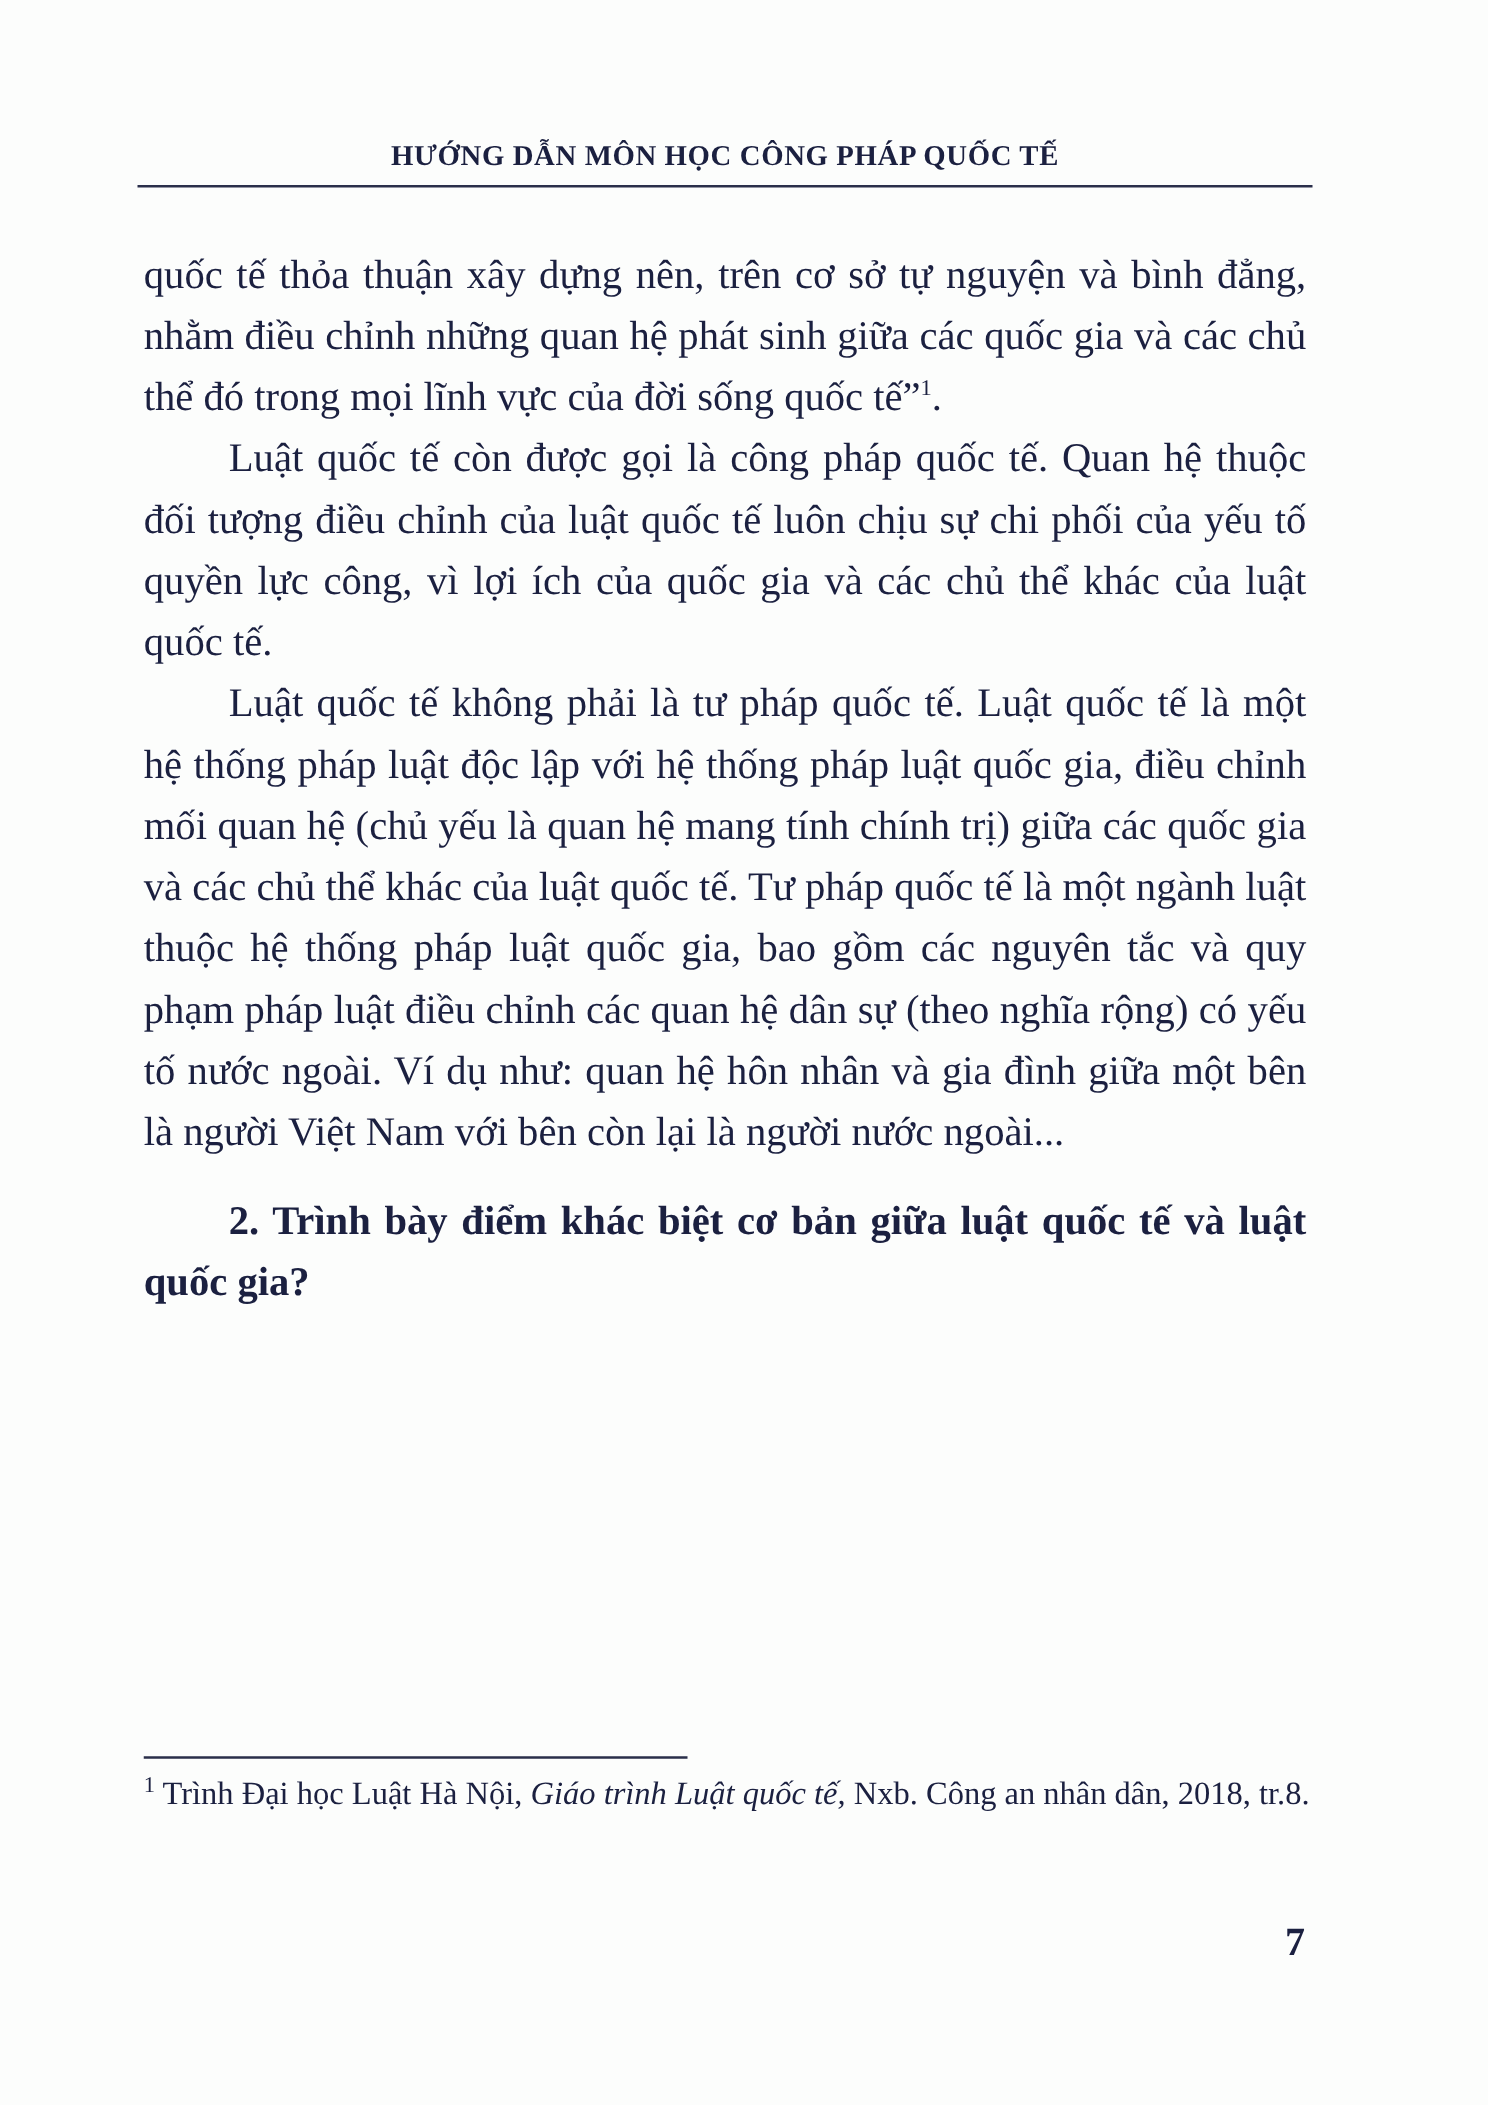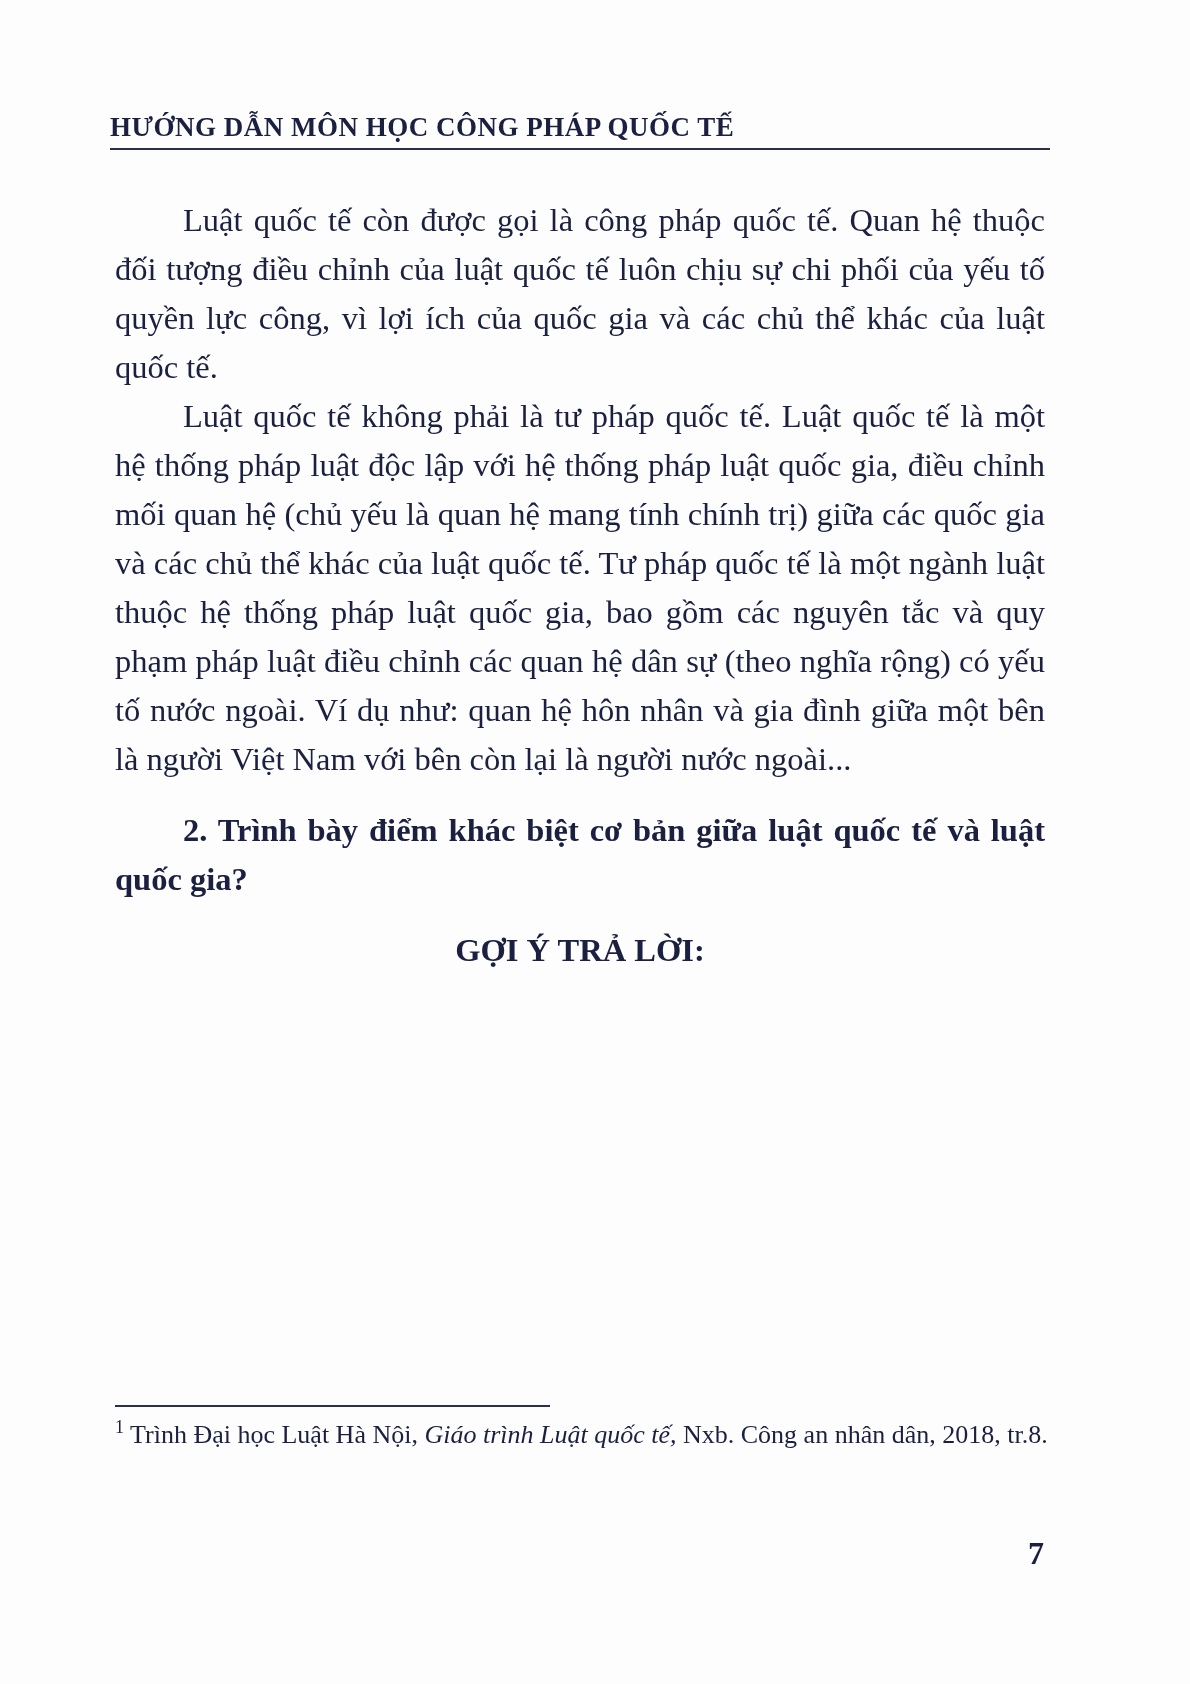--- a/index.html
+++ b/index.html
@@ -1,38 +1,38 @@
 <!DOCTYPE html>
 <html><head>
 <meta charset="utf-8">
 <style>
   html, body { margin:0; padding:0; }
   body { width:1190px; height:1684px; background:#fcfdfc; position:relative; overflow:hidden; font-family:"Liberation Serif", serif; color:#1b2040; }
-  .header { position:absolute; left:110px; top:112px; width:940px; font-weight:bold; font-size:27px; letter-spacing:0.5px; }
+  .header { position:absolute; left:110px; top:112px; width:940px; text-align:center; font-weight:bold; font-size:23px; letter-spacing:0.5px; }
   .header-rule { position:absolute; left:110px; top:148px; width:940px; height:2px; background:#2a2f4a; }
   .body-text { position:absolute; left:115px; top:196px; width:930px; font-size:32.5px; line-height:49px; text-align:justify; }
   .body-text p { margin:0; }
   .indent { text-indent:68px;font-family:Liberation Serif, serif; }
   .question { margin-top:22px !important; font-weight:bold; }
   .answer-title { font-weight:bold; text-align:center; margin-top:22px !important; }
   sup { font-size:18px; line-height:0; }
   .fn-rule { position:absolute; left:115px; top:1405px; width:435px; height:2px; background:#2a2f4a; }
   .footnote { position:absolute; left:115px; top:1418px; width:935px; font-size:26px; line-height:34px; }
   .footnote i { }
   .page-num { position:absolute; left:1028px; top:1535px; font-size:32px; font-weight:bold; }
 </style>
 </head>
 <body>
 
 <div class="header">HƯỚNG DẪN MÔN HỌC CÔNG PHÁP QUỐC TẾ</div>
 <div class="header-rule"></div>
 
 <div class="body-text">
+  <p><span>quốc tế thỏa thuận xây dựng nên, trên cơ sở tự nguyện và bình đẳng, nhằm điều chỉnh những quan hệ phát sinh giữa các quốc gia và các chủ thể đó trong mọi lĩnh vực của đời sống quốc tế”</span><sup>1</sup><span>.</span></p>
   <p class="indent">Luật quốc tế còn được gọi là công pháp quốc tế. Quan hệ thuộc đối tượng điều chỉnh của luật quốc tế luôn chịu sự chi phối của yếu tố quyền lực công, vì lợi ích của quốc gia và các chủ thể khác của luật quốc tế.</p>
   <p class="indent">Luật quốc tế không phải là tư pháp quốc tế. Luật quốc tế là một hệ thống pháp luật độc lập với hệ thống pháp luật quốc gia, điều chỉnh mối quan hệ (chủ yếu là quan hệ mang tính chính trị) giữa các quốc gia và các chủ thể khác của luật quốc tế. Tư pháp quốc tế là một ngành luật thuộc hệ thống pháp luật quốc gia, bao gồm các nguyên tắc và quy phạm pháp luật điều chỉnh các quan hệ dân sự (theo nghĩa rộng) có yếu tố nước ngoài. Ví dụ như: quan hệ hôn nhân và gia đình giữa một bên là người Việt Nam với bên còn lại là người nước ngoài...</p>
   <p class="indent question">2. Trình bày điểm khác biệt cơ bản giữa luật quốc tế và luật quốc gia?</p>
-  <p class="answer-title">GỢI Ý TRẢ LỜI:</p>
 </div>
 
 <div class="fn-rule"></div>
 <div class="footnote"><sup>1</sup><span> Trình Đại học Luật Hà Nội, </span><i>Giáo trình Luật quốc tế,</i><span> Nxb. Công an nhân dân, 2018, tr.8.</span></div>
 
 <div class="page-num">7</div>
 
 </body></html>

